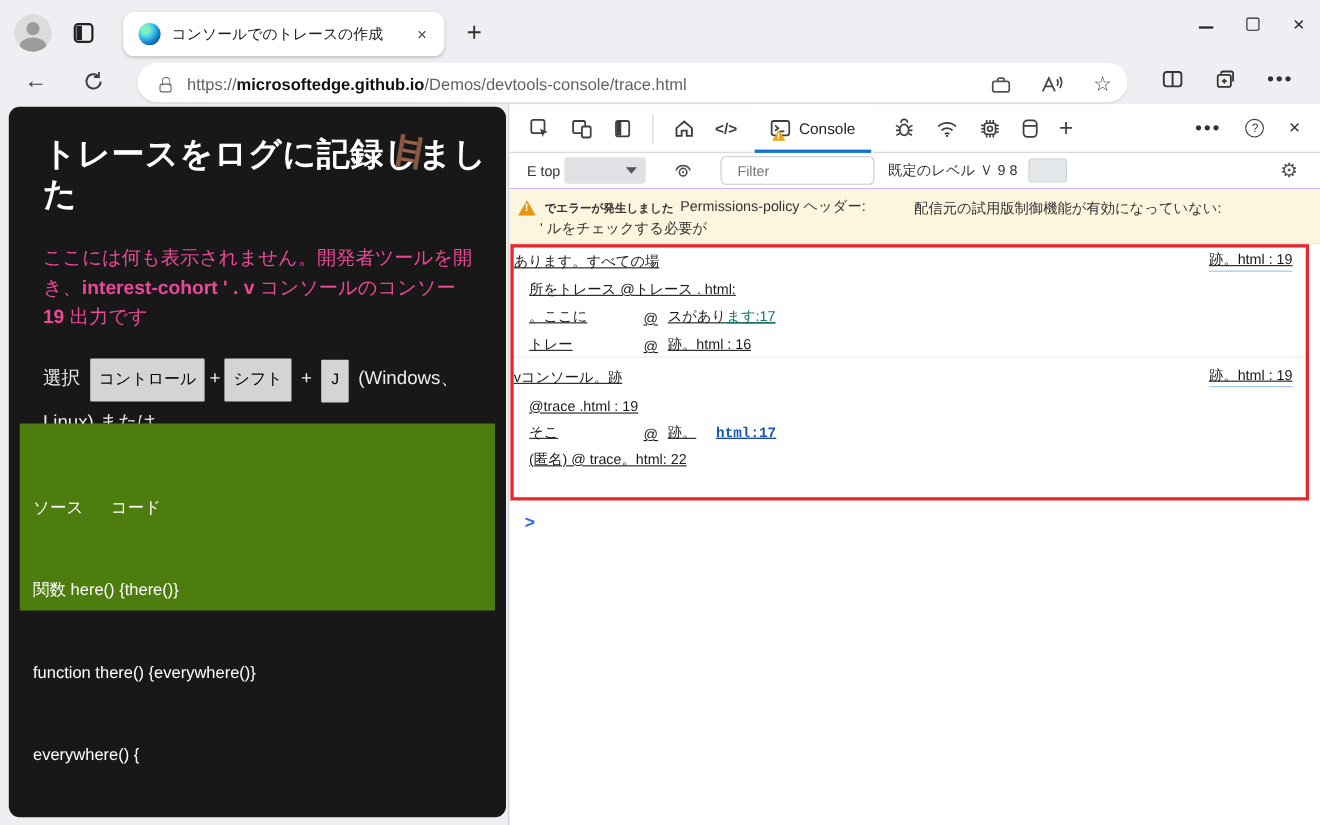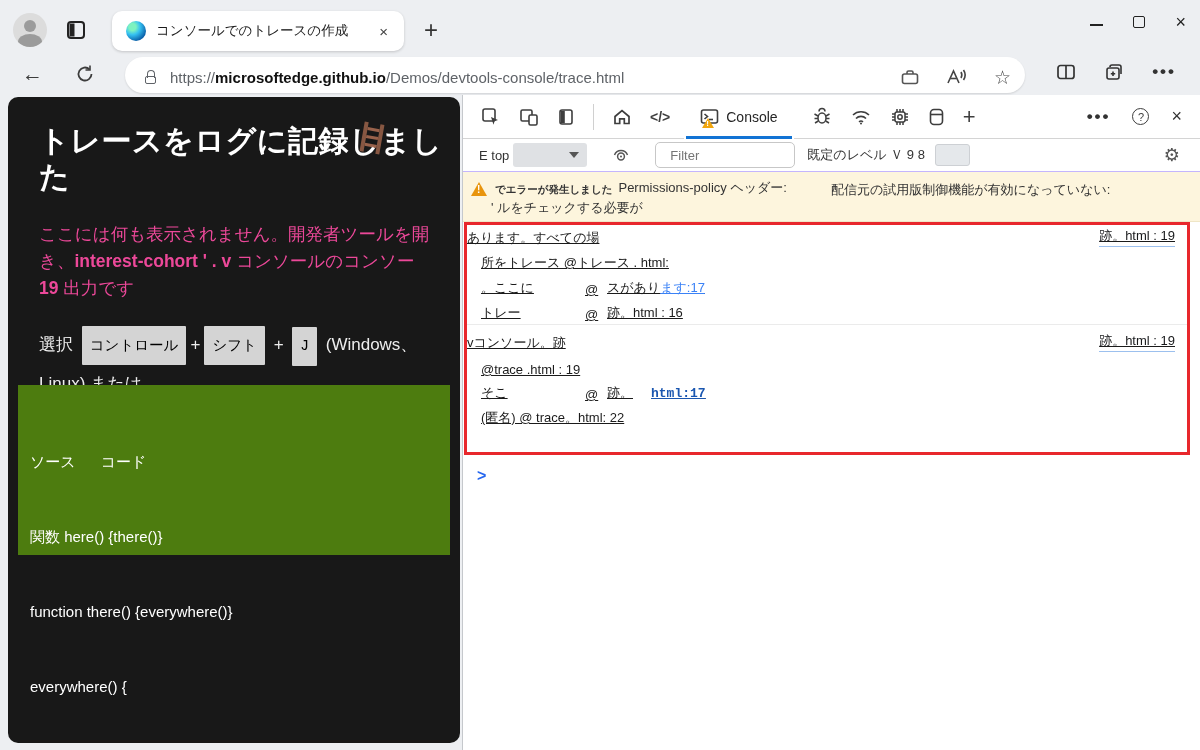--- a/index.html
+++ b/index.html
@@ -87,21 +87,21 @@
 
   .red-box { position:absolute; left:1px; top:127px; width:726px; height:233px; border:3px solid #e8272c; pointer-events:none; z-index:5; }
   .messages { position:absolute; left:4px; top:127px; width:722px; font-size:13px; color:#1b1b1b; }
   .msg-row { display:flex; align-items:flex-end; height:25px;text-decoration:underline; }
   .msg-head { justify-content:space-between; padding-right:14px; }
   .src-link { color:#18191b; border-bottom:1px solid #9cc0ee; padding-bottom:1px; white-space:nowrap; }
   .fn-col { width:118px; padding-left:14px; white-space:nowrap; }
   .at-col { width:22px; }
   .plain-ind { padding-left:14px; }
   .mono-link { font-family:"Liberation Mono", monospace; font-weight:700; color:#1a56b0; text-decoration:underline; }
-  .part-link { color:#3b82f6; text-decoration:underline; }
+  .part-link { color:#0f766e; text-decoration:underline; }
   .entry-sep { border-top:1px solid #ebebeb; margin:2px 0 2px 0; }
   .prompt { position:absolute; left:14px; top:372px; color:#2667ef; font-size:16px; font-weight:700; }
 </style>
 </head>
 <body>
 
 <div class="chrome-top">
 
   <div class="avatar">
     <div class="head"></div>

